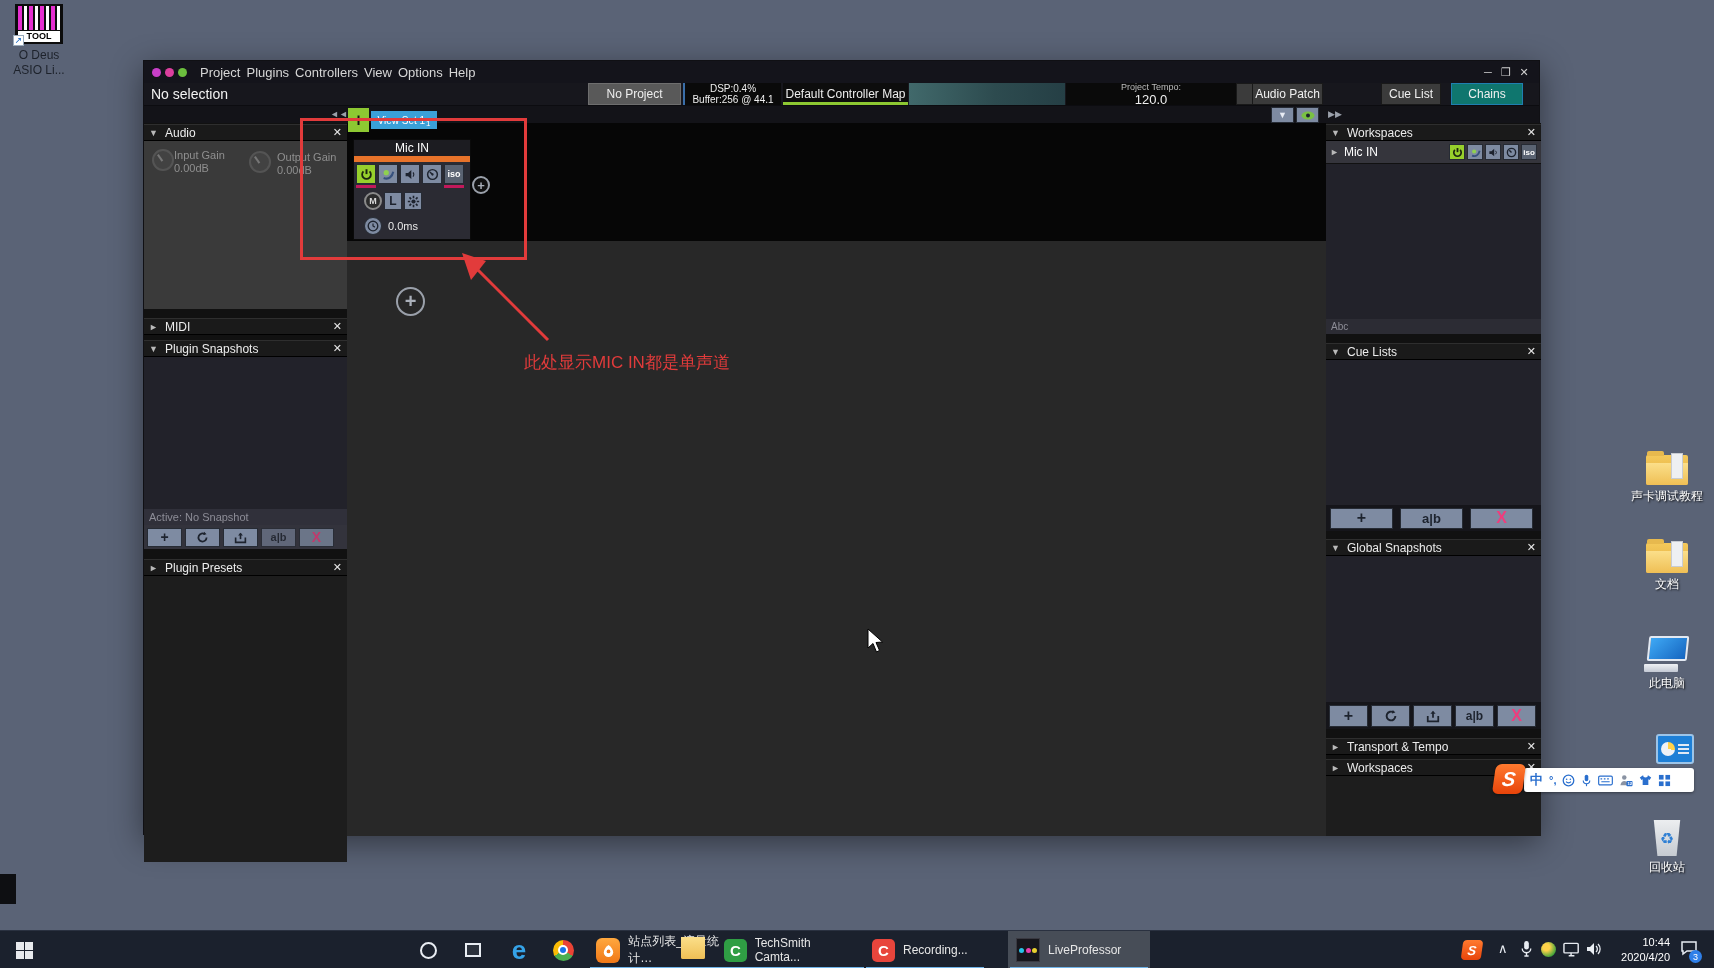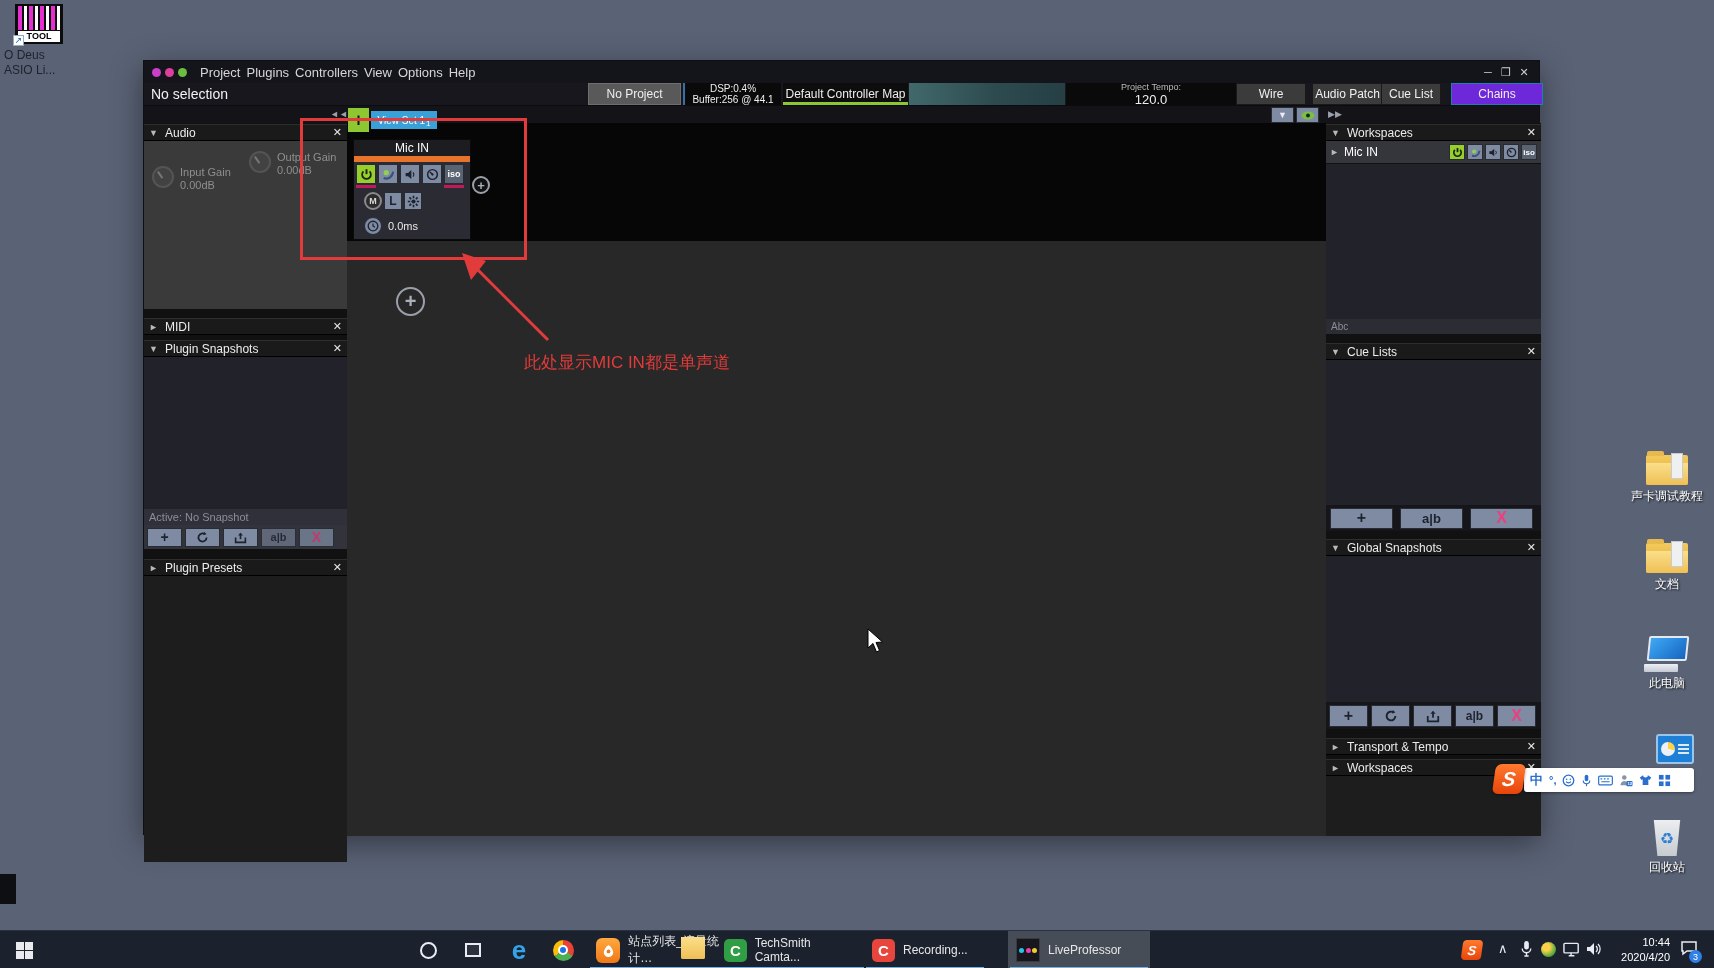--- a/index.html
+++ b/index.html
@@ -73,21 +73,21 @@
 <body>
 
 <div id="screen">
 
   <div class="abs" style="left:4px;top:4px;width:70px">
     <div style="width:48px;height:40px;margin:0 auto;position:relative;background:#0c0c0c">
       <div style="position:absolute;inset:2px 3px 14px 3px;background:repeating-linear-gradient(90deg,#e62fd0 0 4px,#0c0c0c 4px 6px,#ffffff 6px 9px,#0c0c0c 9px 11px)"></div>
       <div style="position:absolute;left:3px;right:3px;bottom:2px;height:11px;background:#fff;color:#000;font-size:9px;font-weight:bold;text-align:center;line-height:11px">TOOL</div>
       <div style="position:absolute;left:-2px;bottom:-2px;width:11px;height:11px;background:#fff;border:1px solid #9ab;color:#1565c0;font-size:9px;line-height:9px;text-align:center">↗</div>
     </div>
-    <div style="color:#1d222b;font-size:12px;margin-top:4px;line-height:15px">
+    <div style="color:#1d222b;font-size:12px;text-align:center;margin-top:4px;line-height:15px">
       <div>O Deus</div>
       <div>ASIO Li...</div>
     </div>
   </div>
 
   <div id="win">
 
     <div id="titlebar">
       <span style="width:8px"></span>
       <span class="tdot" style="background:#c93fc9"></span>
@@ -121,27 +121,27 @@
         <span style="position:absolute;left:0;right:0;bottom:0;height:3px;background:#8dc832"></span>
       </div>
       <div class="tb-item" style="left:765px;width:156px;background:linear-gradient(90deg,#41696b,#2d4b4f 55%,#253f45)"></div>
       <div class="tb-item" style="left:922px;width:170px;background:#0a0a0a">
         <span style="font-size:9px;color:#bbb">Project Tempo:</span>
         <span style="font-size:13px">120.0</span>
       </div>
       <div class="tb-item tb-btn" style="left:1092px;width:70px">
           <span>Wire</span>
         </div>
-      <div class="tb-item tb-btn" style="left:1168px;width:71px">
+      <div class="tb-item tb-btn" style="left:1108px;width:71px">
           <span>Audio Patch</span>
         </div>
       <div class="tb-item tb-btn" style="left:1237px;width:60px">
           <span>Cue List</span>
         </div>
-      <div class="tb-item tb-btn" style="left:1307px;width:92px;background:#6d28d9;border-color:#1f7fb0">
+      <div class="tb-item tb-btn" style="left:1307px;width:72px;background:#0f766e;border-color:#1f7fb0">
           <span>Chains</span>
         </div>
     </div>
 
     <div id="row3"></div>
     <div class="abs" style="left:186px;top:48px;color:#9aa0aa;font-size:9px;z-index:5">◄◄</div>
     <div class="abs" style="left:204px;top:47px;width:21px;height:24px;background:#8dc832;color:#111;font-size:18px;font-weight:bold;display:flex;align-items:center;justify-content:center;z-index:5">
         <span>+</span>
       </div>
     <div class="abs" style="left:227px;top:50px;width:66px;height:18px;background:#3aa0d8;color:#fff;font-size:10px;display:flex;align-items:center;justify-content:center;z-index:5">
@@ -222,21 +222,21 @@
         <span>+</span>
       </div>
 
     <div class="abs" style="left:0;top:62px;width:203px;height:713px;background:#111">
       <div class="hdr" style="margin-top:1px">
         <span class="tri">▼</span>
         <span>Audio</span>
         <span class="hx">✕</span>
       </div>
       <div class="panelbody" style="height:168px;position:relative">
-        <div style="position:absolute;left:8px;top:25px;display:flex;gap:6px">
+        <div style="position:absolute;left:8px;top:8px;display:flex;">
           <div class="knob"></div>
           <div class="gainlab"><span>Input Gain</span><br><span>0.00dB</span></div>
         </div>
         <div style="position:absolute;left:105px;top:10px;display:flex;gap:6px">
           <div class="knob"></div>
           <div class="gainlab"><span>Output Gain</span><br><span>0.00dB</span></div>
         </div>
       </div>
       <div class="hdr" style="margin-top:9px">
         <span class="tri">►</span>

